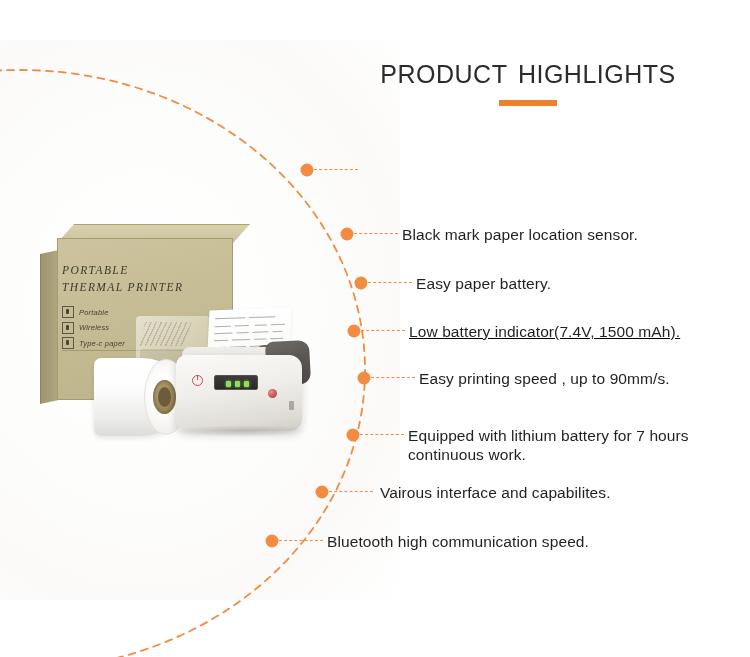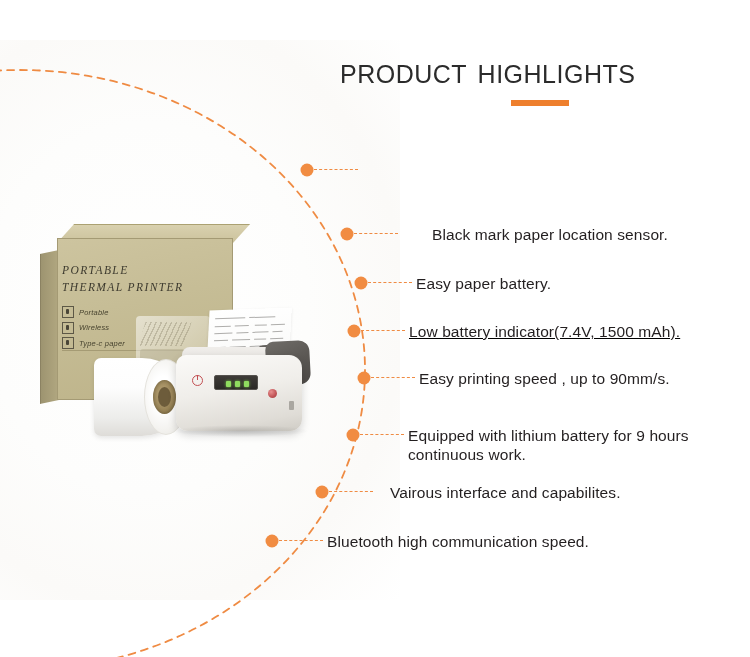--- a/index.html
+++ b/index.html
@@ -37,24 +37,24 @@
   .arc-svg {
     position: absolute;
     left: 0; top: 0;
     width: 750px; height: 657px;
     pointer-events: none;
   }
 
   
   .title-block {
     position: absolute;
-    left: 340px;
+    left: 328px;
     top: 53px;
     width: 400px;
-    text-align: left;
+    text-align: center;
   }
   .title-text {
     font-family: "Liberation Sans", sans-serif;
     font-size: 36px;
     letter-spacing: 0.5px;
     color: #2b2b2b;
     font-weight: 400;
     line-height: 1;
     white-space: nowrap;
     font-variant: small-caps;
@@ -414,47 +414,47 @@
       <div class="pr-port"></div>
       <div class="pr-shadow"></div>
     </div>
   </div>
 
   <div class="features" id="features">
       <div style="position: absolute; left: 314px; top: 169px; width: 44px; height: 0px; border-top: 1.6px dashed rgb(239, 139, 67);"></div>
       <div class="dot" style="left: 307px; top: 170px; background: rgb(241, 140, 66);"></div>
       <div style="position: absolute; left: 354px; top: 233px; width: 44px; height: 0px; border-top: 1.6px dashed rgb(239, 139, 67);"></div>
       <div class="dot" style="left: 347px; top: 234px; background: rgb(241, 140, 66);"></div>
-      <div class="feature" style="left: 402px; top: 225px; margin-left: 30px;">
+      <div class="feature" style="left: 402px; top: 225px;">
         <div class="feature-text">Black mark paper location sensor.</div>
       </div>
       <div style="position: absolute; left: 368px; top: 282px; width: 44px; height: 0px; border-top: 1.6px dashed rgb(239, 139, 67);"></div>
       <div class="dot" style="left: 361px; top: 283px; background: rgb(241, 140, 66);"></div>
       <div class="feature" style="left: 416px; top: 274px;">
         <div class="feature-text">Easy paper battery.</div>
       </div>
       <div style="position: absolute; left: 361px; top: 330px; width: 44px; height: 0px; border-top: 1.6px dashed rgb(239, 139, 67);"></div>
       <div class="dot" style="left: 354px; top: 331px; background: rgb(241, 140, 66);"></div>
       <div class="feature" style="left: 409px; top: 322px; text-decoration: underline;">
         <div class="feature-text">Low battery indicator(7.4V, 1500 mAh).</div>
       </div>
       <div style="position: absolute; left: 371px; top: 377px; width: 44px; height: 0px; border-top: 1.6px dashed rgb(239, 139, 67);"></div>
       <div class="dot" style="left: 364px; top: 378px; background: rgb(241, 140, 66);"></div>
       <div class="feature" style="left: 419px; top: 369px;">
         <div class="feature-text">Easy printing speed , up to 90mm/s.</div>
       </div>
       <div style="position: absolute; left: 360px; top: 434px; width: 44px; height: 0px; border-top: 1.6px dashed rgb(239, 139, 67);"></div>
       <div class="dot" style="left: 353px; top: 435px; background: rgb(241, 140, 66);"></div>
       <div class="feature" style="left: 408px; top: 426px;">
-        <div class="feature-text">Equipped with lithium battery for 9 hours
+        <div class="feature-text">Equipped with lithium battery for 7 hours
 continuous work.</div>
       </div>
       <div style="position: absolute; left: 329px; top: 491px; width: 44px; height: 0px; border-top: 1.6px dashed rgb(239, 139, 67);"></div>
       <div class="dot" style="left: 322px; top: 492px; background: rgb(241, 140, 66);"></div>
-      <div class="feature" style="left: 390px; top: 483px;">
+      <div class="feature" style="left: 380px; top: 483px;">
         <div class="feature-text">Vairous interface and capabilites.</div>
       </div>
       <div style="position: absolute; left: 279px; top: 540px; width: 44px; height: 0px; border-top: 1.6px dashed rgb(239, 139, 67);"></div>
       <div class="dot" style="left: 272px; top: 541px; background: rgb(241, 140, 66);"></div>
       <div class="feature" style="left: 327px; top: 532px;">
         <div class="feature-text">Bluetooth high communication speed.</div>
       </div>
     </div>
 
 </div>

